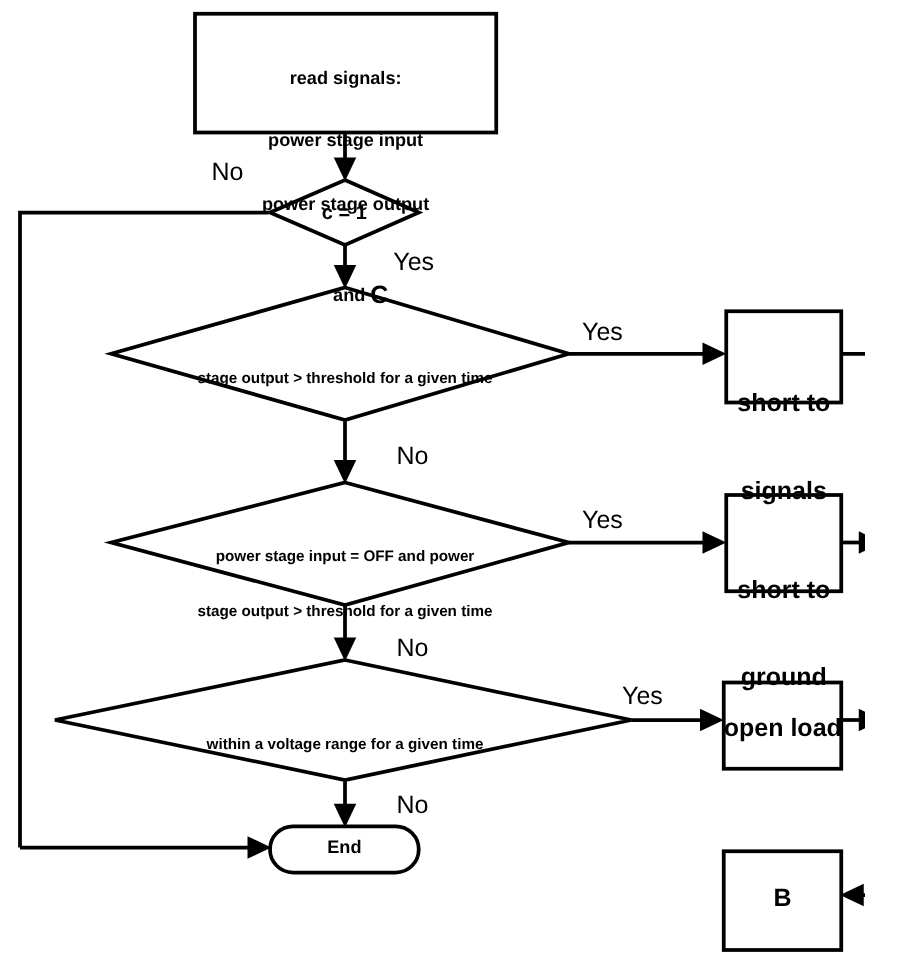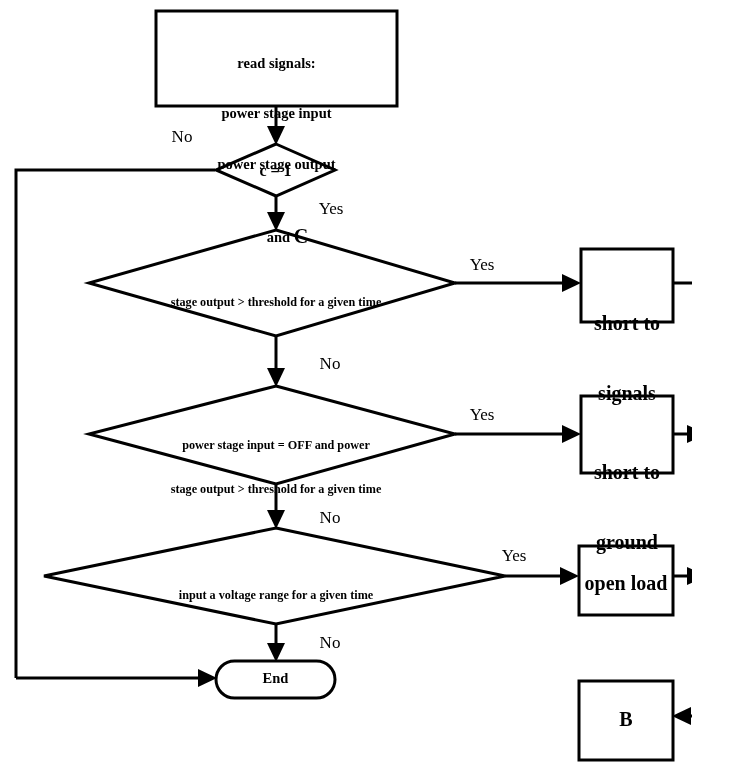--- a/index.html
+++ b/index.html
@@ -6,21 +6,21 @@
   html, body {
     margin: 0;
     padding: 0;
     background: #ffffff;
   }
   #canvas {
     position: relative;
     width: 692px;
     height: 770px;
     background: #ffffff;
-    font-family: Liberation Serif, serif;
+    font-family: Liberation Sans, sans-serif;
     overflow: hidden;
   }
   #flow-svg {
     position: absolute;
     left: 0;
     top: 0;
     width: 736px;
     height: 770px;
   }
   .node-shape {
@@ -59,21 +59,21 @@
     font-weight: bold;
     font-size: 12.2px;
     line-height: 1.22;
   }
   .cond-text {
     font-weight: bold;
     font-size: 16px;
   }
   .edge-label {
     font-weight: normal;
-    font-size: 17px;
+    font-size: 20px;
   }
   .big-c {
     font-size: 20px;
     font-weight: bold;
     vertical-align: -1px;
   }
 </style>
 </head>
 <body>
 
@@ -185,21 +185,21 @@
   <div class="lbl diamond-text" style="left:96px; top:265px; width:360px;">
     <div>stage output &gt; threshold for a given time</div>
   </div>
 
   <div class="lbl diamond-text" style="left:96px; top:408px; width:360px;">
     <div>power stage input = OFF and power</div>
     <div>stage output &gt; threshold for a given time</div>
   </div>
 
   <div class="lbl diamond-text" style="left:51px; top:558px; width:450px;">
-    <div>input a voltage range for a given time</div>
+    <div>within a voltage range for a given time</div>
   </div>
 
   <div class="lbl box-text" style="left:581px; top:266px; width:92px;">
     <div>short to</div>
     <div>signals</div>
   </div>
 
   <div class="lbl box-text" style="left:581px; top:415px; width:92px;">
     <div>short to</div>
     <div>ground</div>

